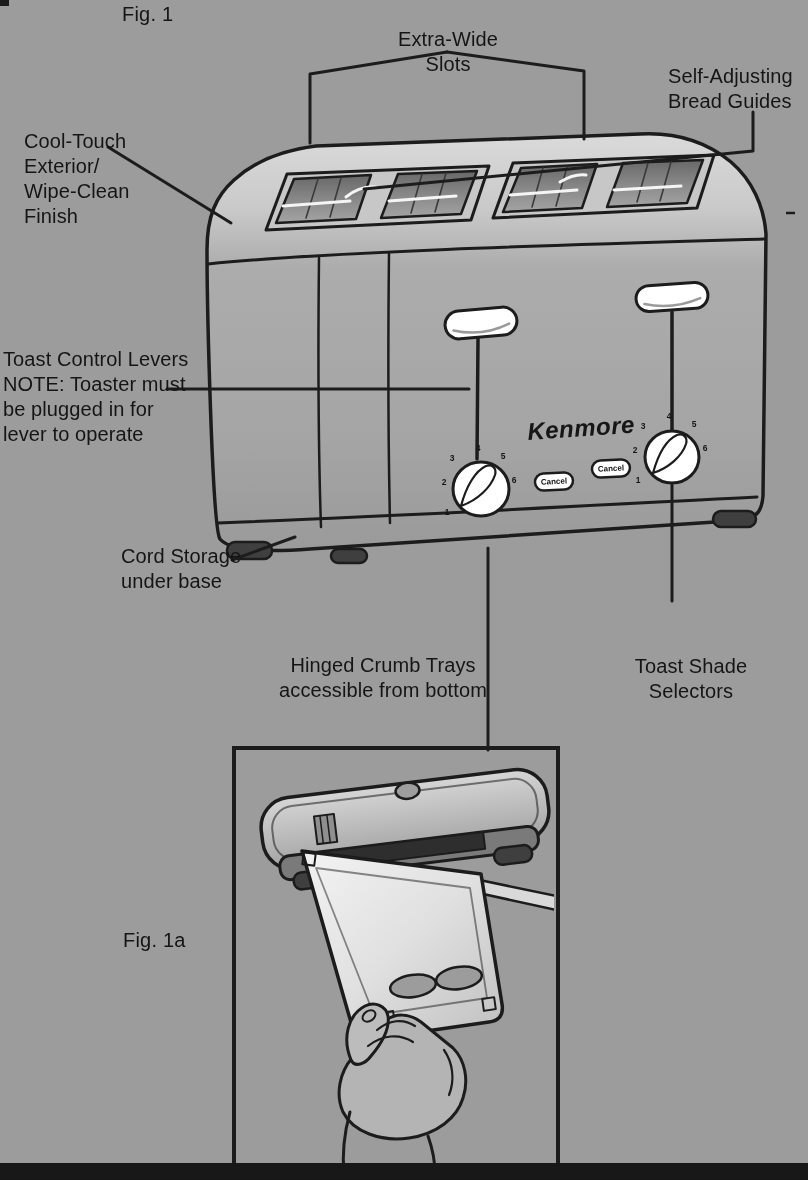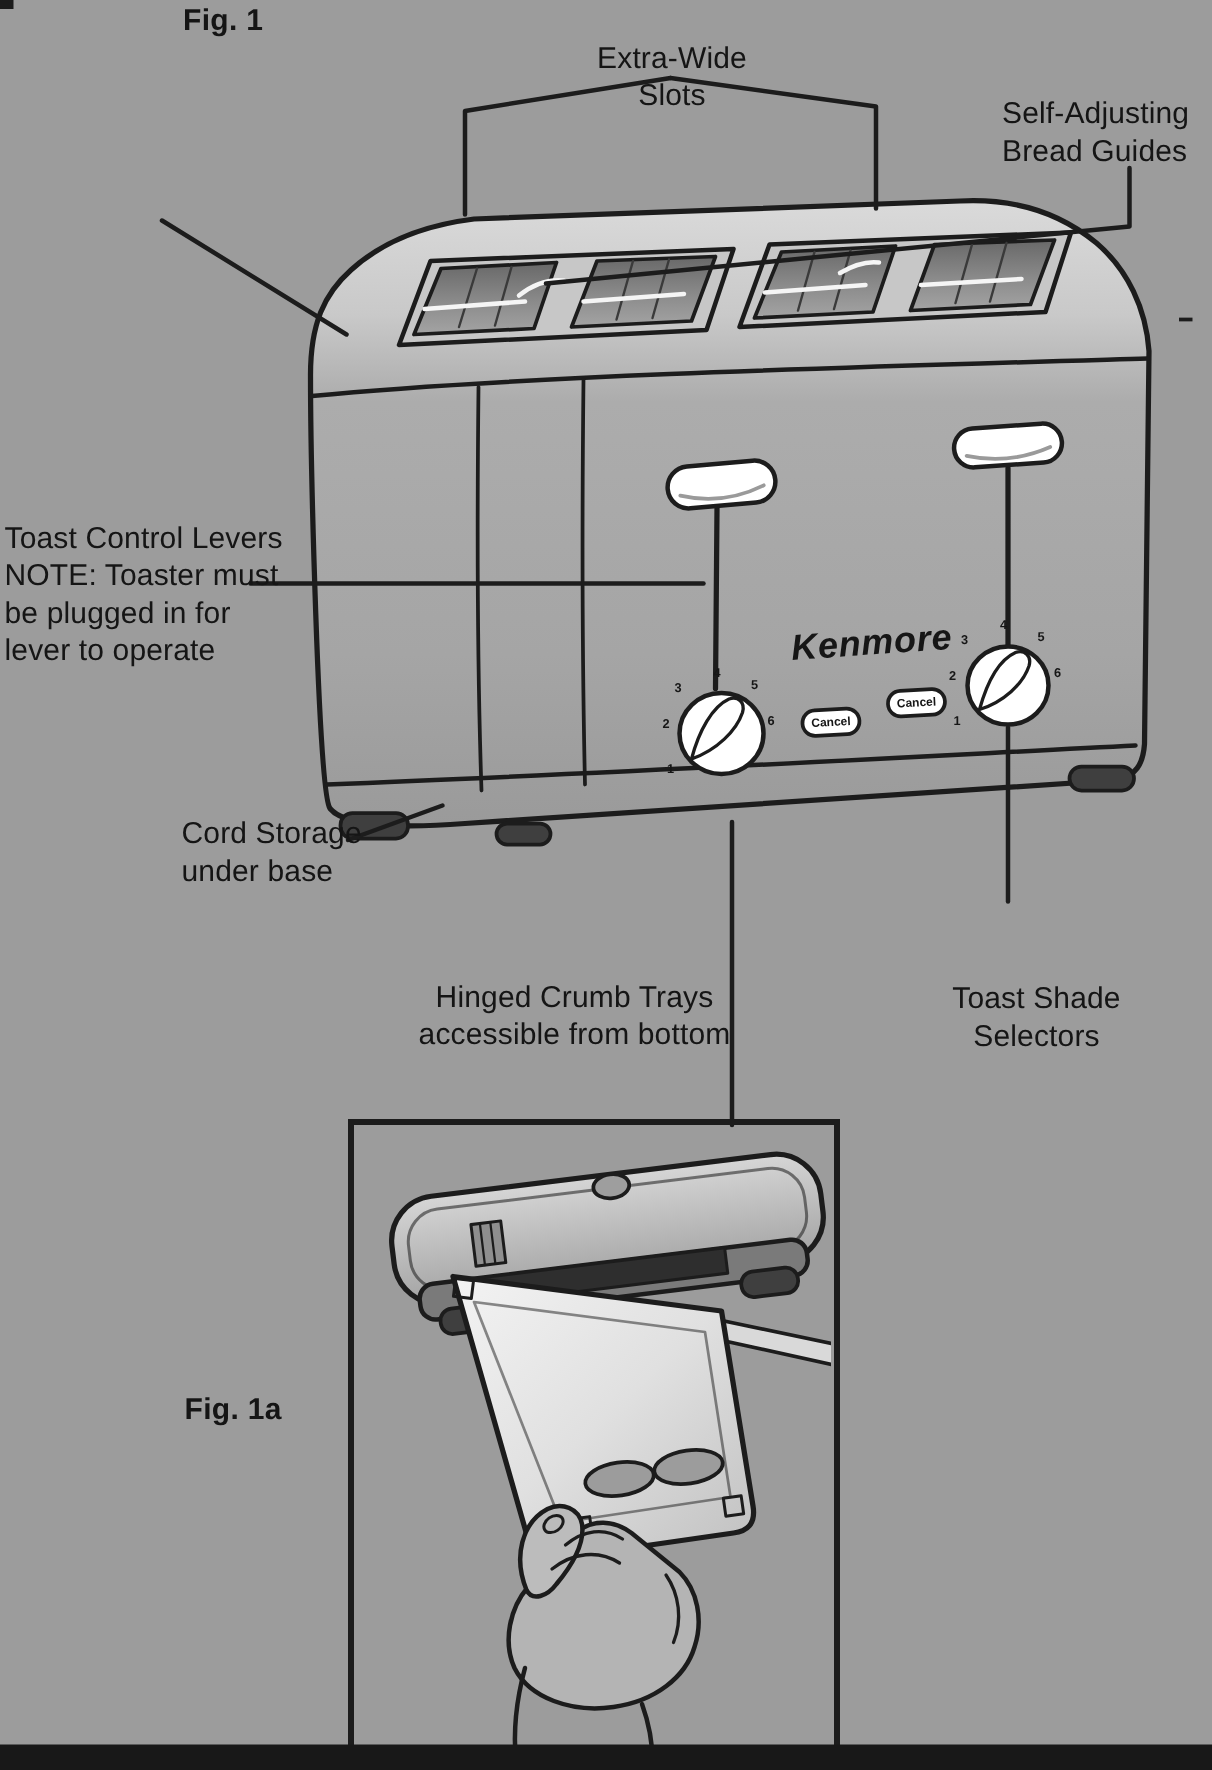--- a/index.html
+++ b/index.html
@@ -7,21 +7,21 @@
     position:relative;width:808px;height:1180px;background:#9c9c9c;
     overflow:hidden;font-family:"Liberation Sans",sans-serif;
   }
   .art{position:absolute;left:0;top:0;}
   .label{
     position:absolute;color:#151515;font-size:20px;line-height:1.25;
     white-space:pre-line;letter-spacing:0.1px;
   }
   .label.center{text-align:center;}
   .label.right{text-align:left;}
-  .label.title{font-size:20px;font-weight:bold;letter-spacing:0.2px;}
+  .label.title{font-size:20px;font-weight:normal;letter-spacing:0.2px;}
   svg text{font-family:"Liberation Sans",sans-serif;fill:#161616;}
 </style>
 </head>
 <body>
 
 <div class="page">
 
   <svg class="art" width="808" height="1180" viewBox="0 0 808 1180">
     <defs>
       <linearGradient id="bodyGrad" x1="0" y1="134" x2="0" y2="553" gradientUnits="userSpaceOnUse">
@@ -194,20 +194,24 @@
     <rect x="0" y="1163" width="808" height="17" fill="#181818"></rect>
   </svg>
 
   <div class="label title" style="left:122px;top:2px;">Fig. 1</div>
 
   <div class="label center" style="left:382px;top:27px;width:132px;">Extra-Wide Slots</div>
 
   <div class="label right" style="left:668px;top:64px;width:138px;">Self-Adjusting
 Bread Guides</div>
 
+  <div class="label" style="left:24px;top:129px;">Cool-Touch
+Exterior/
+Wipe-Clean
+Finish</div>
 
   <div class="label" style="left:121px;top:544px;">Cord Storage
 under base</div>
 
   <div class="label" style="left:3px;top:347px;">Toast Control Levers
 NOTE: Toaster must
 be plugged in for
 lever to operate</div>
 
   <div class="label center" style="left:611px;top:606px;width:160px;margin-top:48px;">Toast Shade

